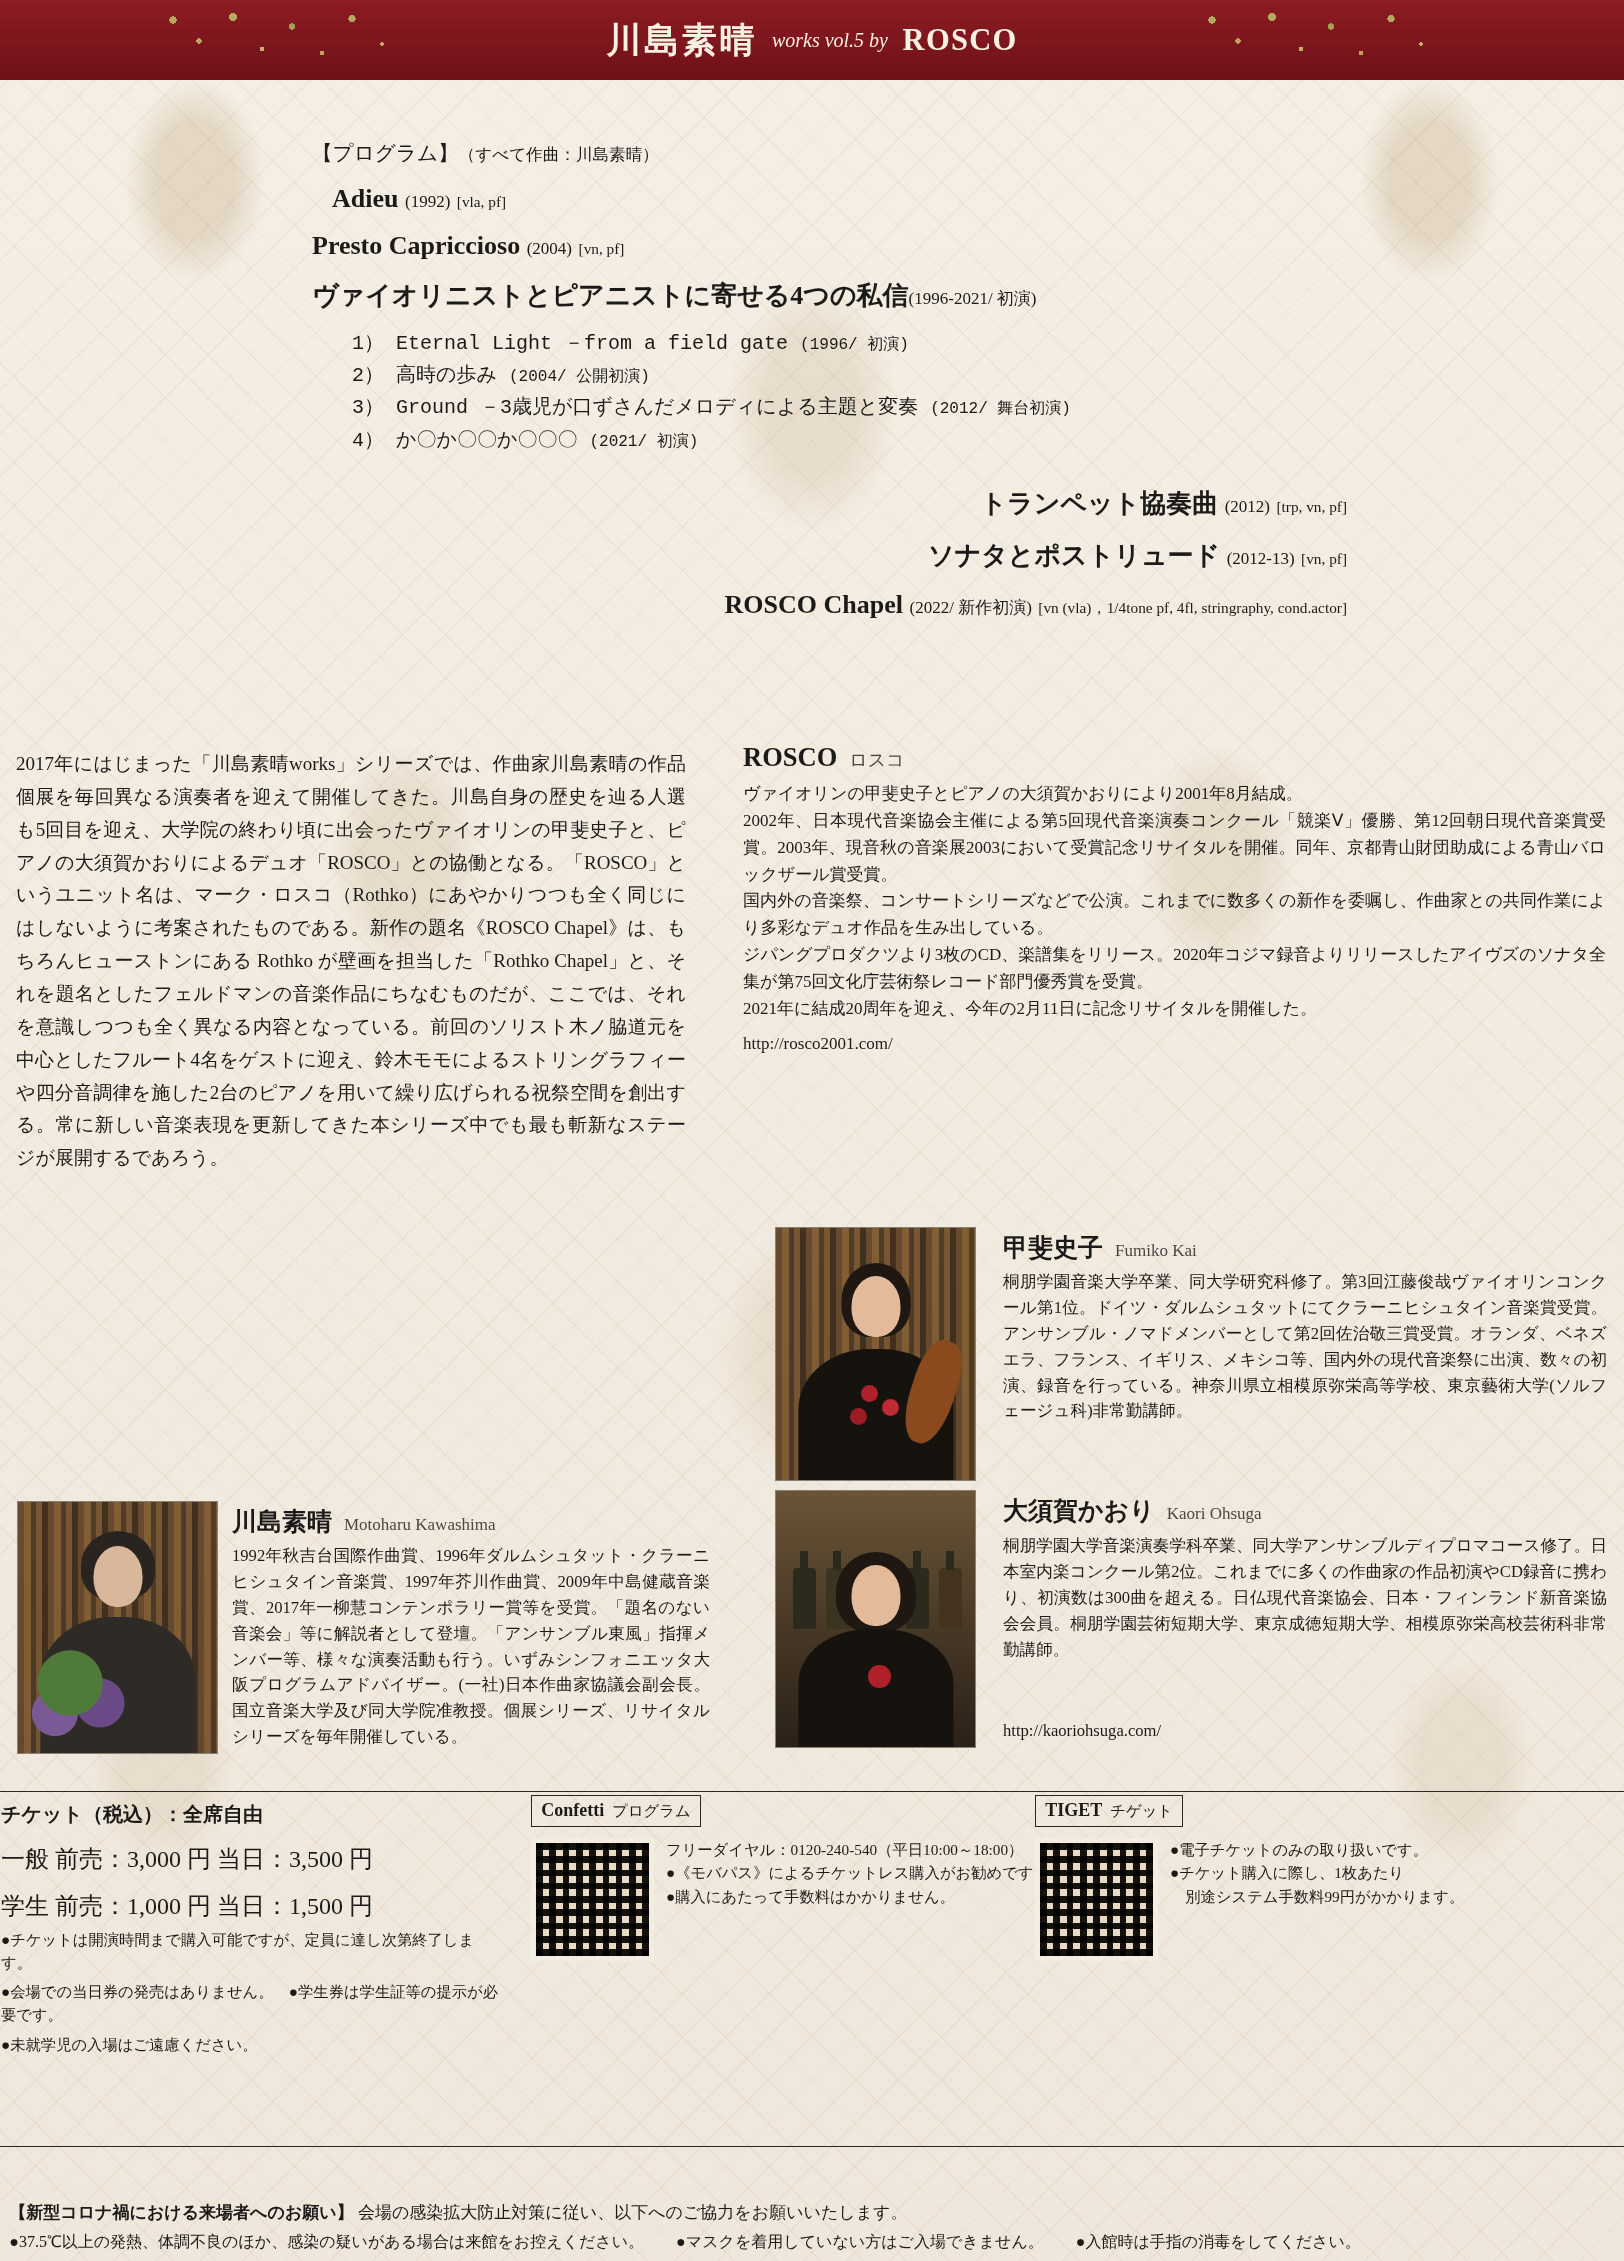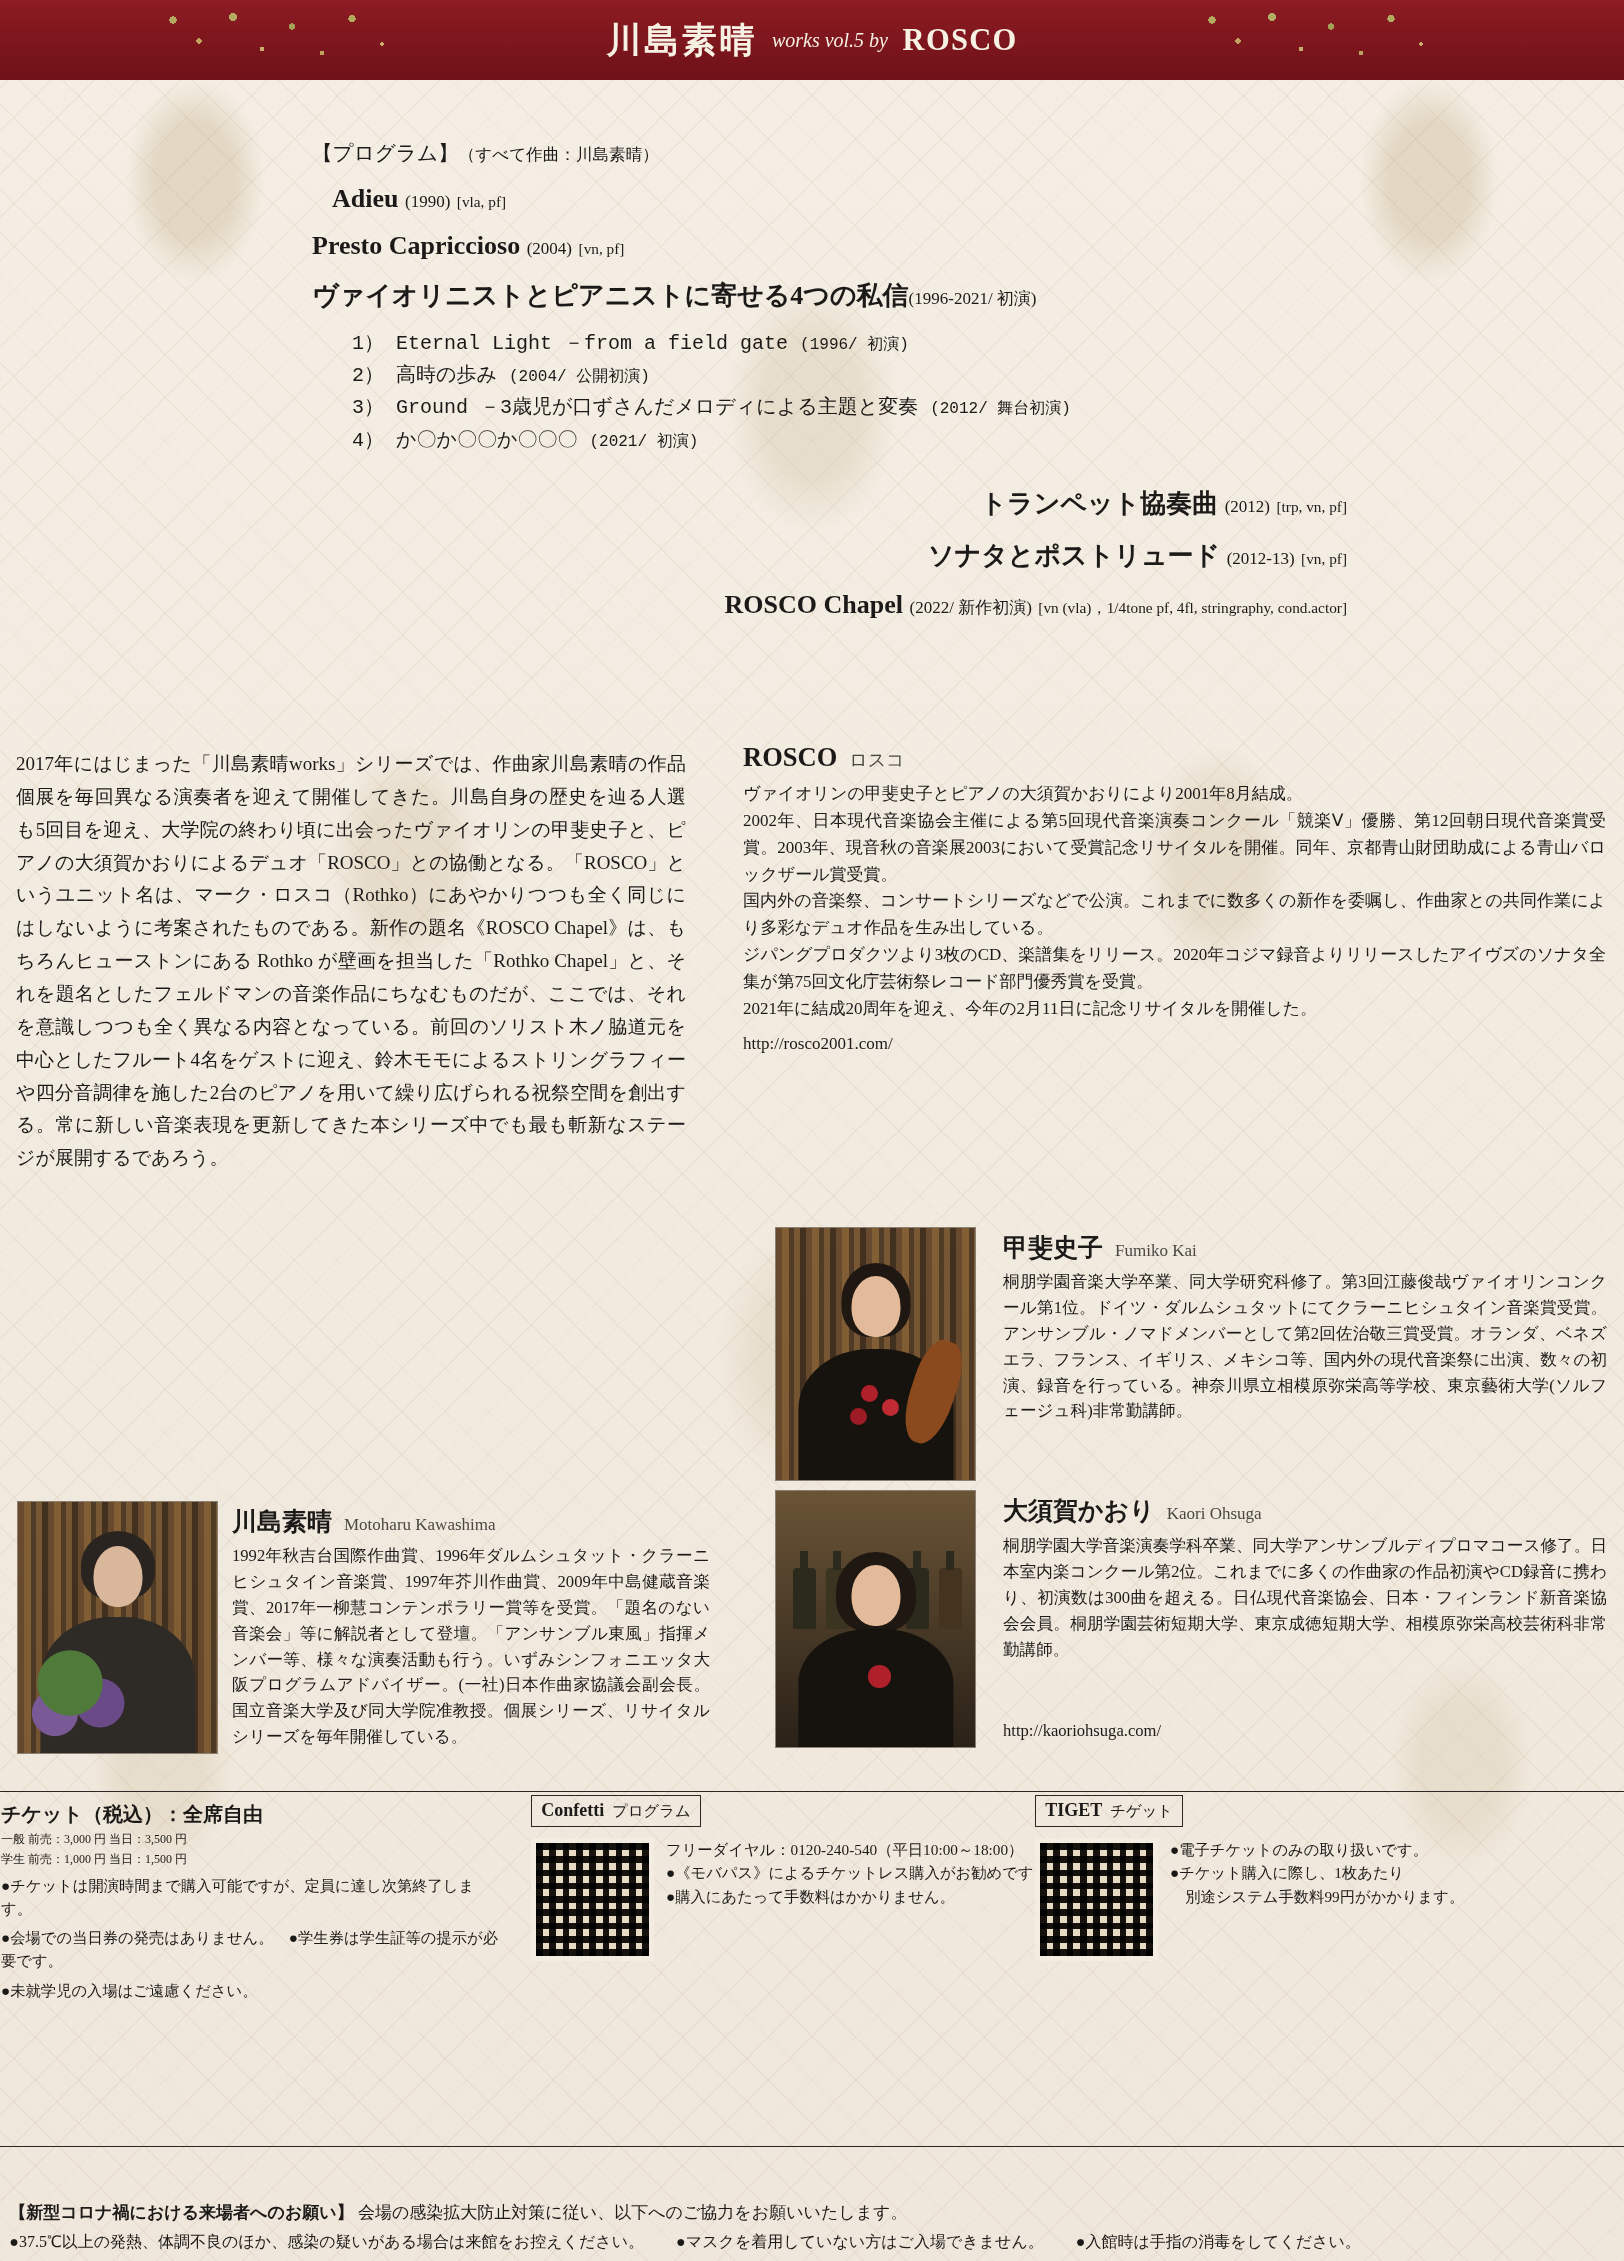--- a/index.html
+++ b/index.html
@@ -116,21 +116,21 @@
     width:8px;height:18.6px;background:#2b2a1c;}
   .greenplant{position:absolute;left:6%;bottom:4%;width:100px;height:100px;
     background:radial-gradient(circle at 40% 40%, #4f7a3a 0 38%, rgba(0,0,0,0) 39%),
                radial-gradient(circle at 70% 60%, #6a4a86 0 26%, rgba(0,0,0,0) 27%),
                radial-gradient(circle at 25% 70%, #7a5a96 0 22%, rgba(0,0,0,0) 23%);}
 
   
   .rule{position:absolute;left:0;width:1624px;height:1.3px;background:#2b2723;}
   .ticket{position:absolute;left:1px;top:1801px;width:504px;}
   .tk-head{font-size:20px;font-weight:700;}
-  .tk-line{font-size:12px;margin-top:3px;}
+  .tk-line{font-size:24px;margin-top:15px;}
   .tk-note{font-size:15.3px;line-height:1.5;margin-top:6.6px;}
   .vendor{position:absolute;}
   .vendor-box{display:inline-block;border:1.3px solid #2b2723;padding:4px 9.3px;font-size:18px;font-weight:700;}
   .vendor-box .kana{font-size:15.3px;font-weight:400;margin-left:8px;}
   .qr{width:113px;height:113px;background:
       repeating-linear-gradient(90deg,#16130f 0 6.6px,#f3ece0 6.6px 13.3px),
       repeating-linear-gradient(0deg,#16130f 0 6.6px,#f3ece0 6.6px 13.3px);
     background-blend-mode:multiply;border:5.3px solid #f3ece0;}
   .vendor-txt{font-size:15.3px;line-height:1.55;}
   .covid{position:absolute;left:9.3px;top:2155px;width:1599px;margin-top:46px;}
@@ -152,21 +152,21 @@
   </div>
 </div>
 
 <div class="program">
   <div class="prog-head">
     <span>【プログラム】</span><span class="sub">（すべて作曲：川島素晴）</span>
   </div>
 
   <div class="p-item indent">
     <span>Adieu</span>
-    <span class="yr">(1990)</span>
+    <span class="yr">(1992)</span>
     <span class="inst">[vla, pf]</span>
   </div>
 
   <div class="p-item">
     <span>Presto Capriccioso</span>
     <span class="yr">(2004)</span>
     <span class="inst">[vn, pf]</span>
   </div>
 
   <div class="p-item">

